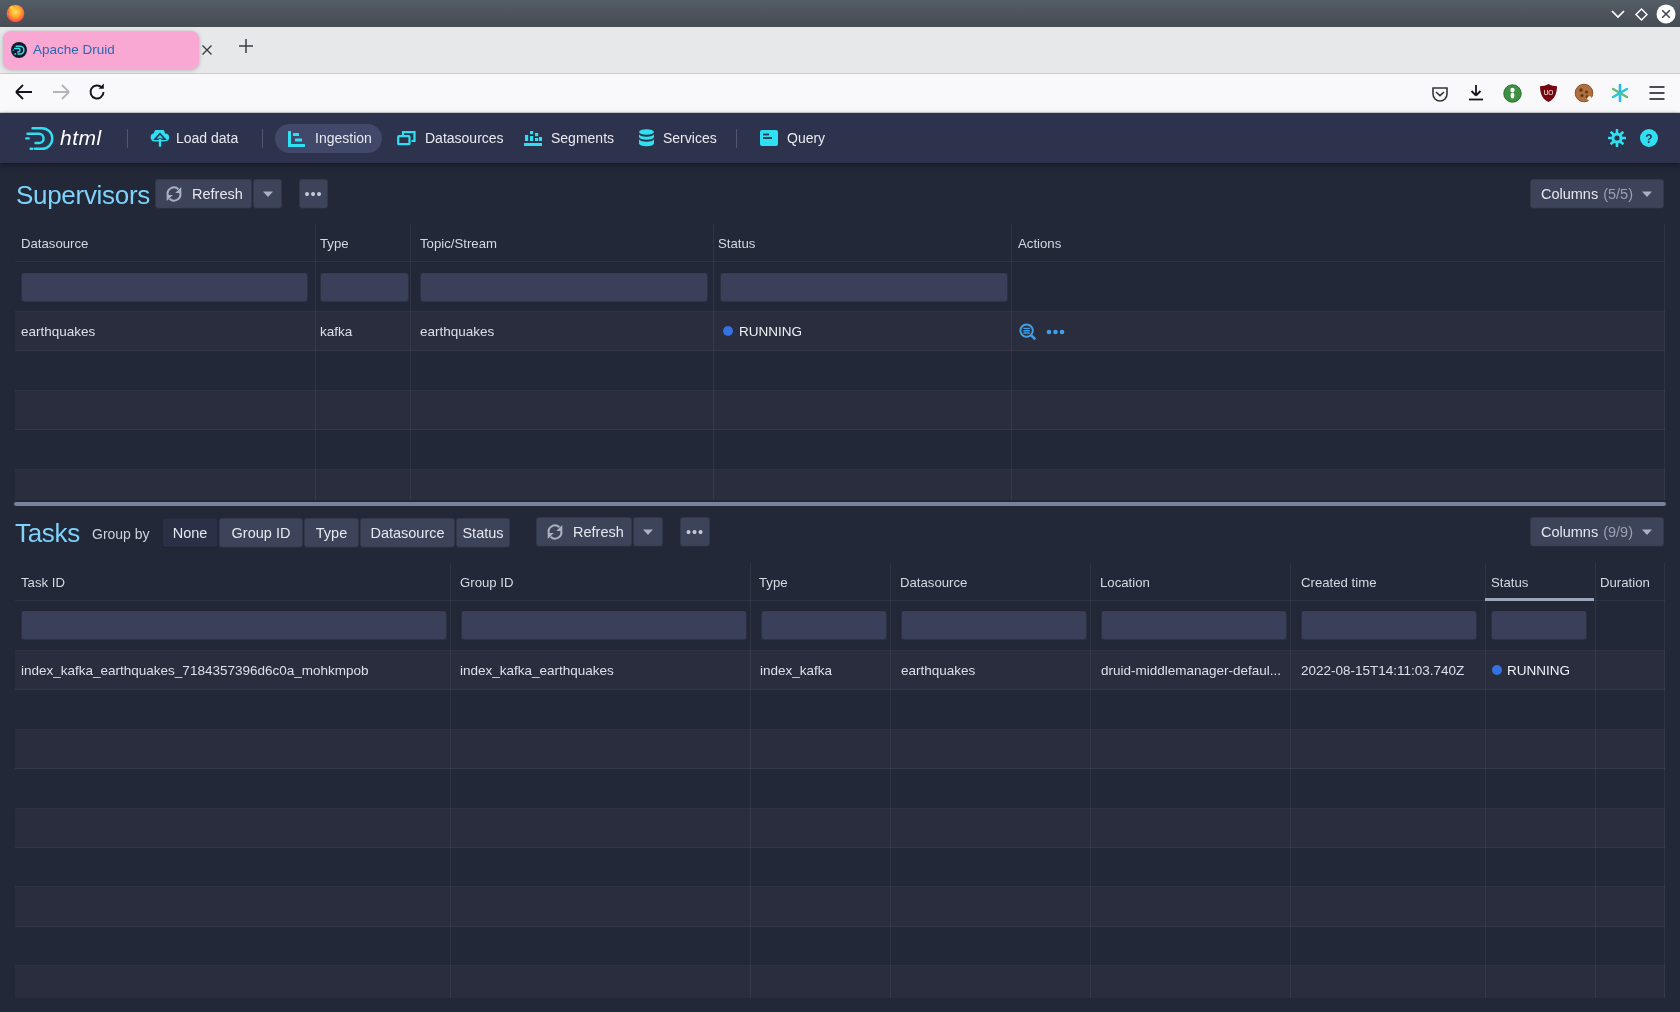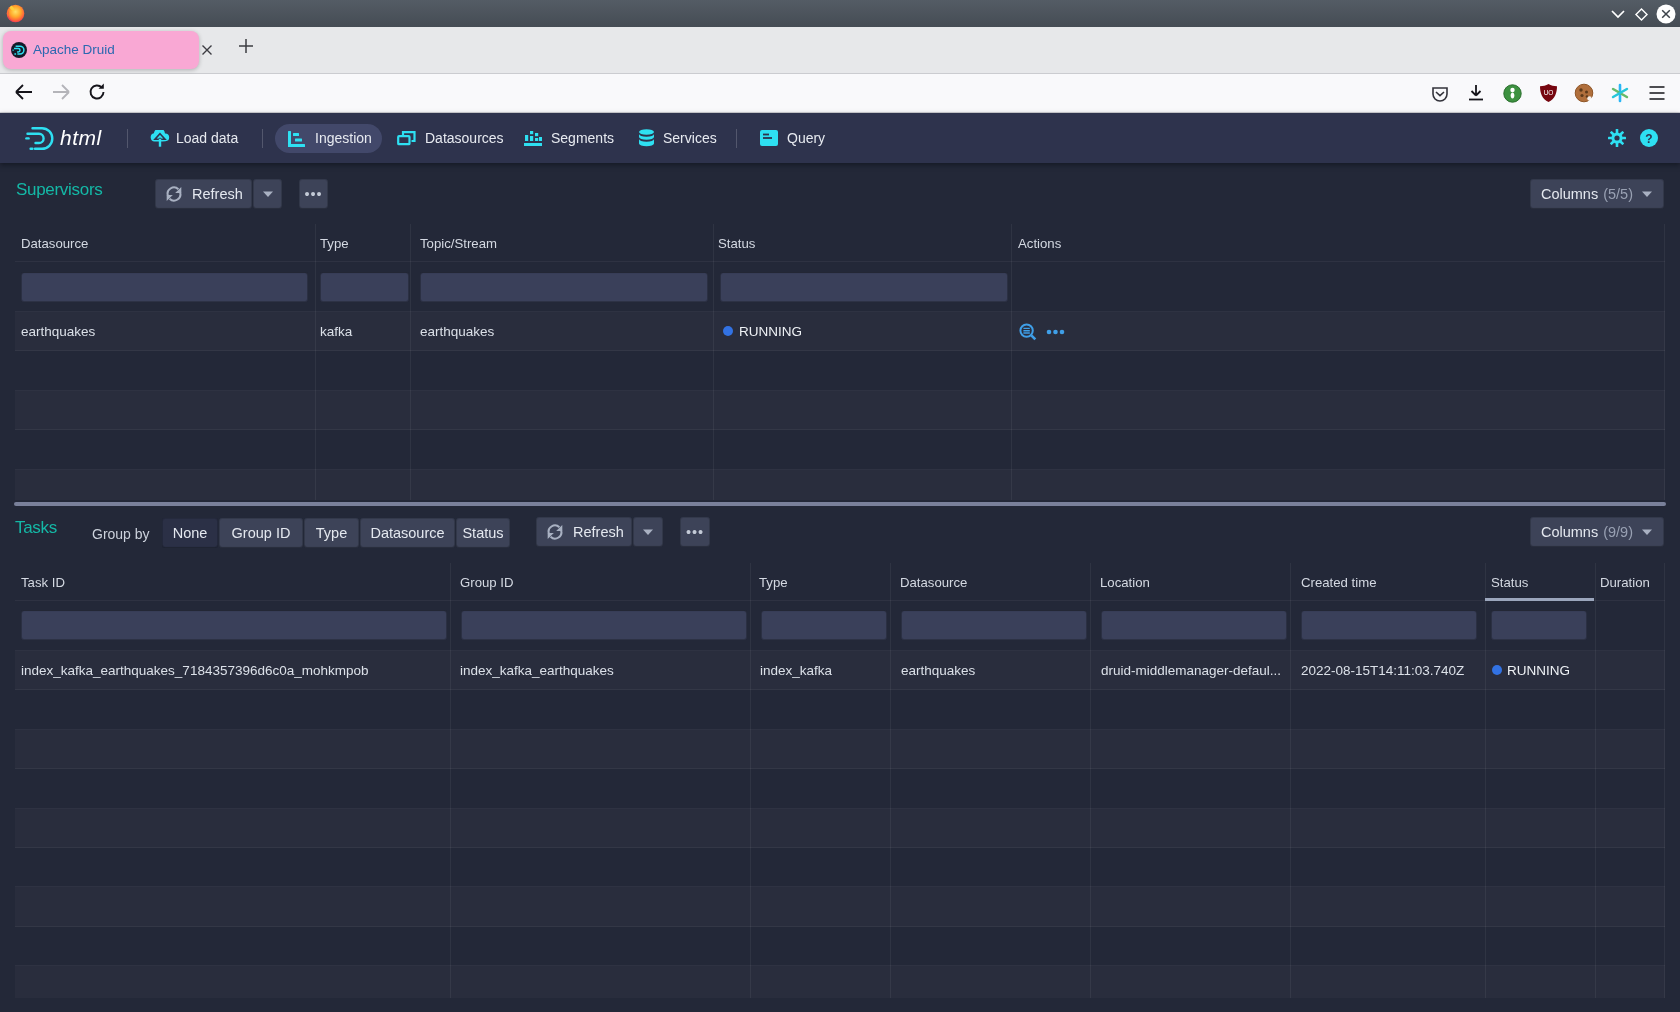--- a/index.html
+++ b/index.html
@@ -27,21 +27,21 @@
 
 #druidhead { position:absolute; left:0; top:113px; width:1680px; height:50px;
   background:#2e334d; box-shadow:0 2px 5px rgba(10,12,22,0.55); }
 .navsep { position:absolute; top:16px; width:1px; height:19px; background:rgba(255,255,255,0.18); }
 .navitem { position:absolute; top:0; height:50px; display:flex; align-items:center;
   color:#e7eaf0; font-size:14px; }
 #druidword { position:absolute; left:60px; top:13px; color:#fff; font-size:21px;
   font-style:italic; letter-spacing:0.5px; }
 
 
-.h2 { position:absolute; color:#14b8a6; font-size:17px; letter-spacing:-0.3px; }
+.h2 { position:absolute; color:#7dd3fc; font-size:26px; letter-spacing:-0.3px; }
 .btn { position:absolute; background:#3d4358; border-radius:3px; color:#e4e8ef;
   font-size:14.5px; display:flex; align-items:center; justify-content:center;
   box-shadow:inset 0 0 0 1px rgba(17,20,24,0.2), inset 0 -1px 1px rgba(17,20,24,0.3); }
 .btn .gray { color:#99a1b3; margin-left:5px; }
 .tbl { position:absolute; }
 .row { position:absolute; left:0; width:100%; border-bottom:1px solid rgba(255,255,255,0.05); }
 .row.lite { background:rgba(255,255,255,0.027); }
 .vsep { position:absolute; top:0; width:1px; background:rgba(255,255,255,0.06); }
 .hcell { position:absolute; color:#d4d9e2; font-size:13.2px; }
 .cell { position:absolute; color:#dbe0e8; font-size:13.5px; white-space:nowrap; }

